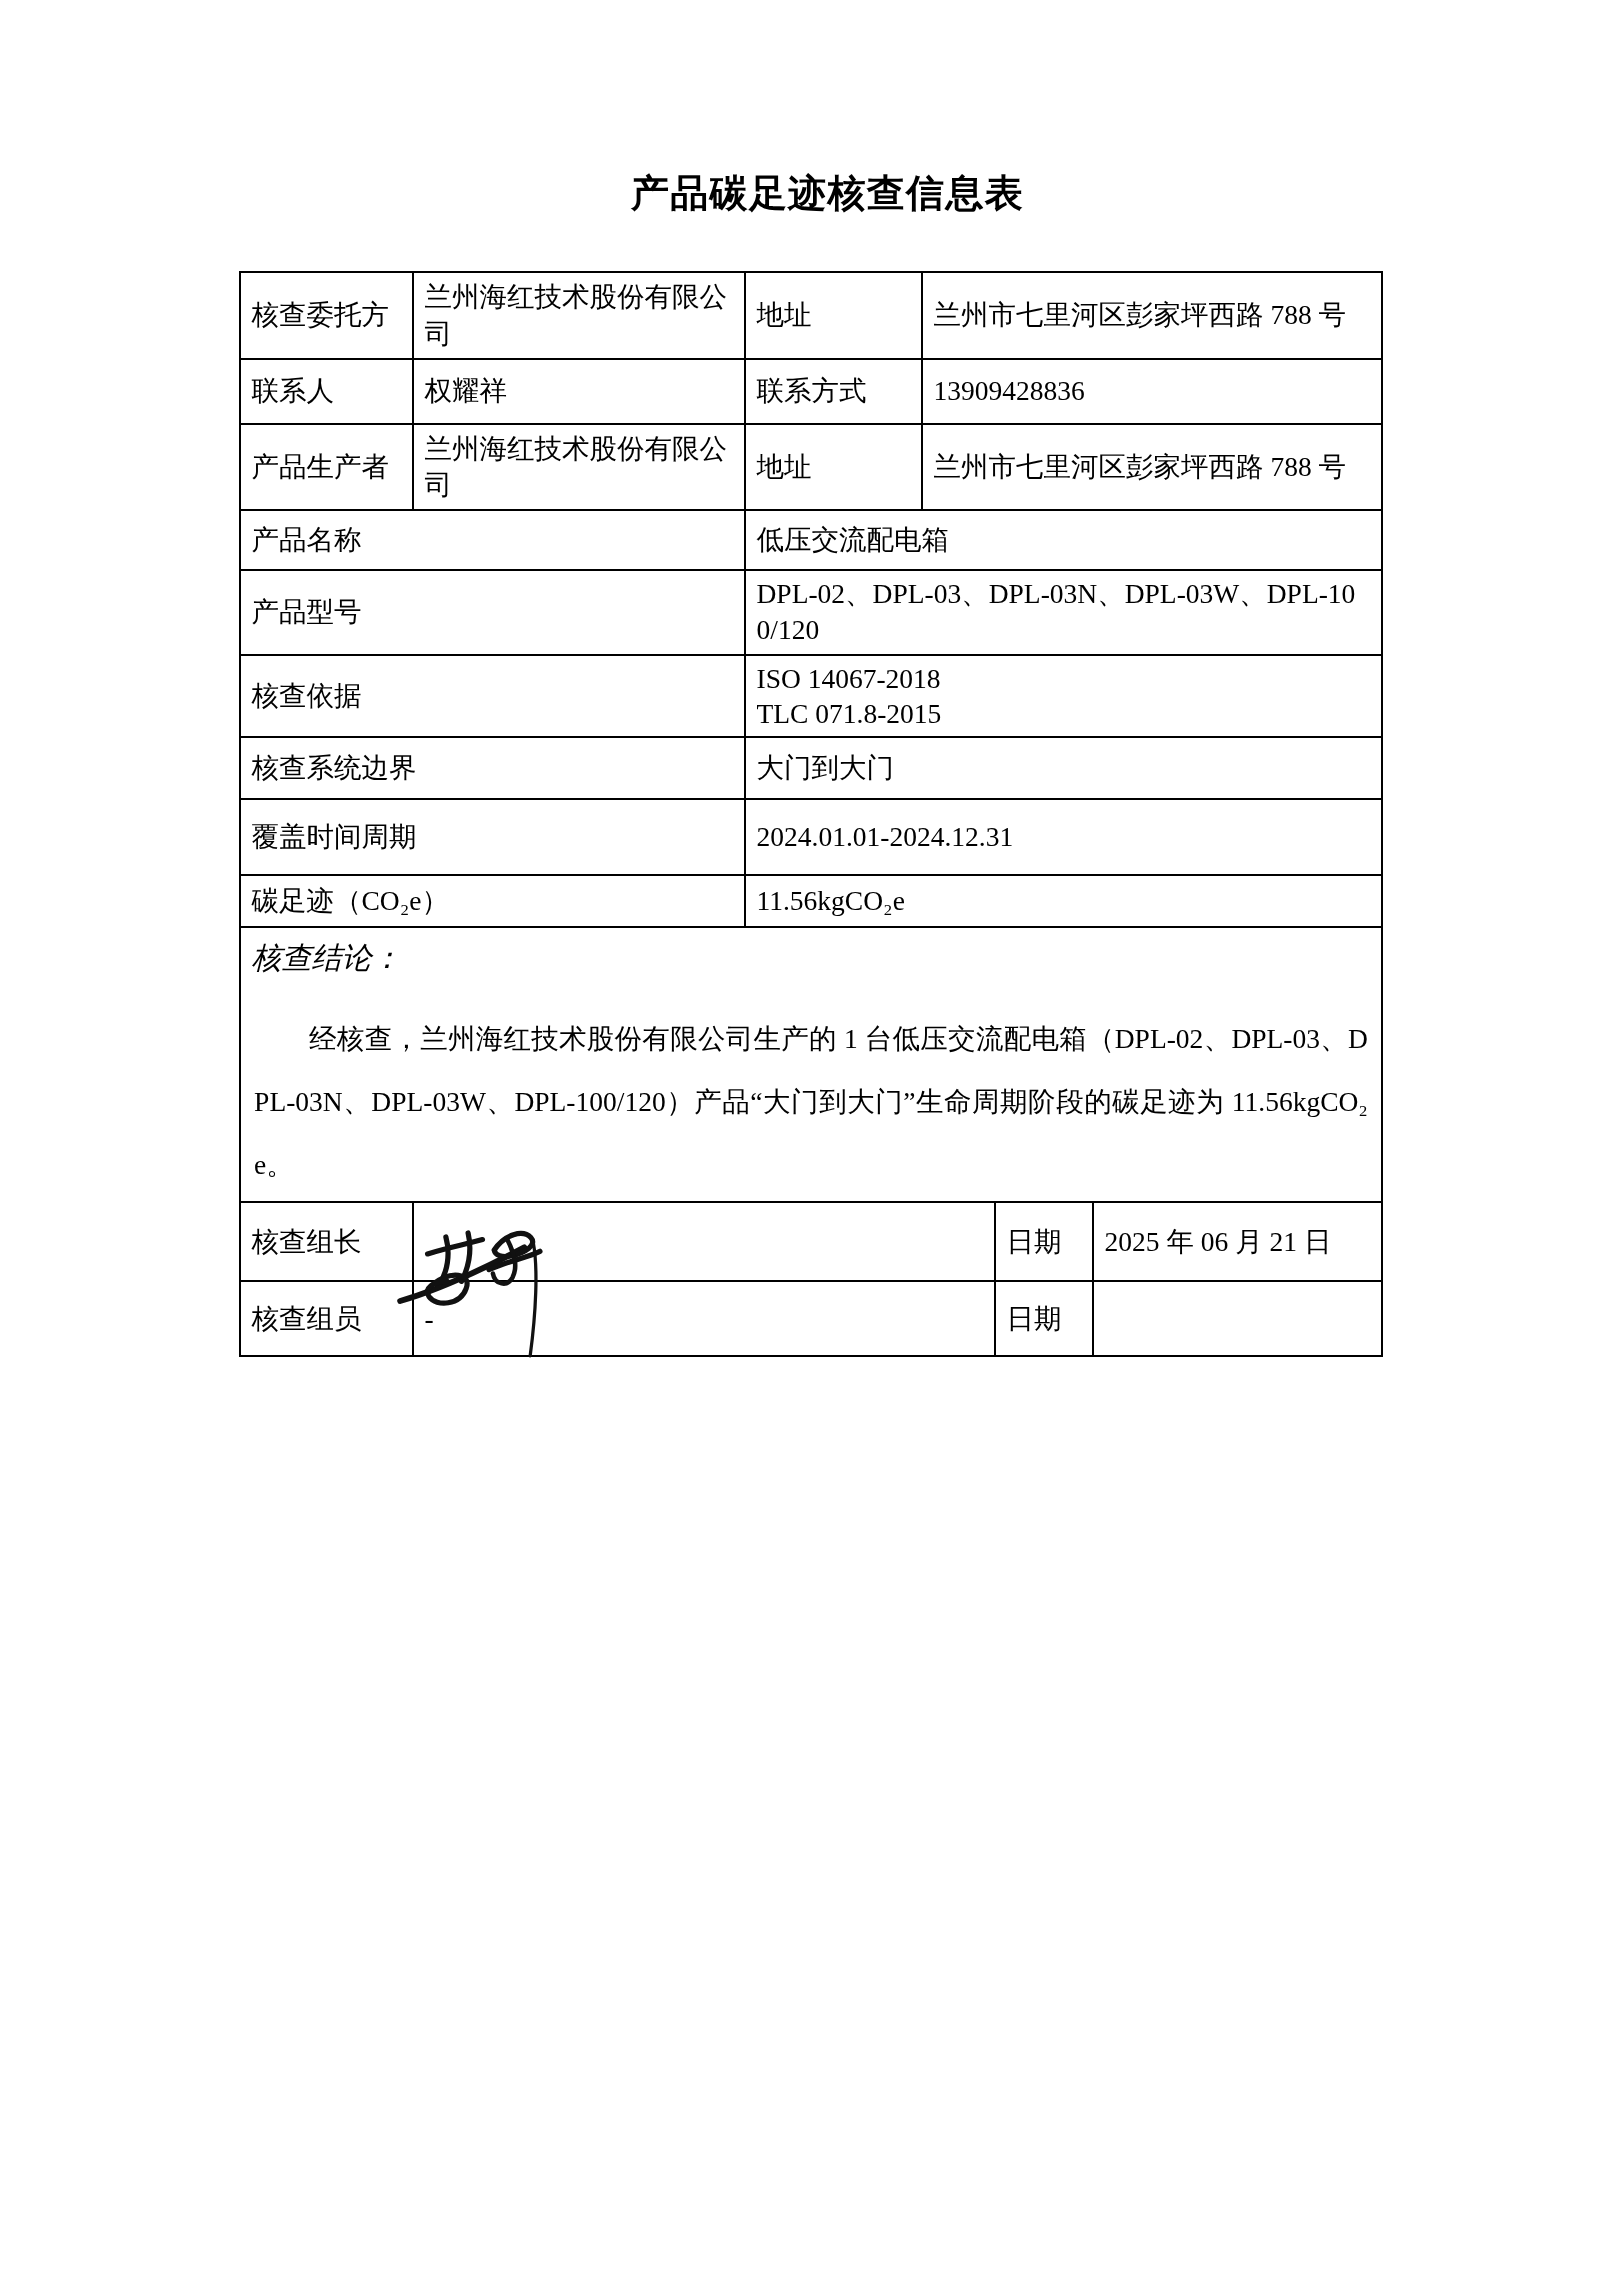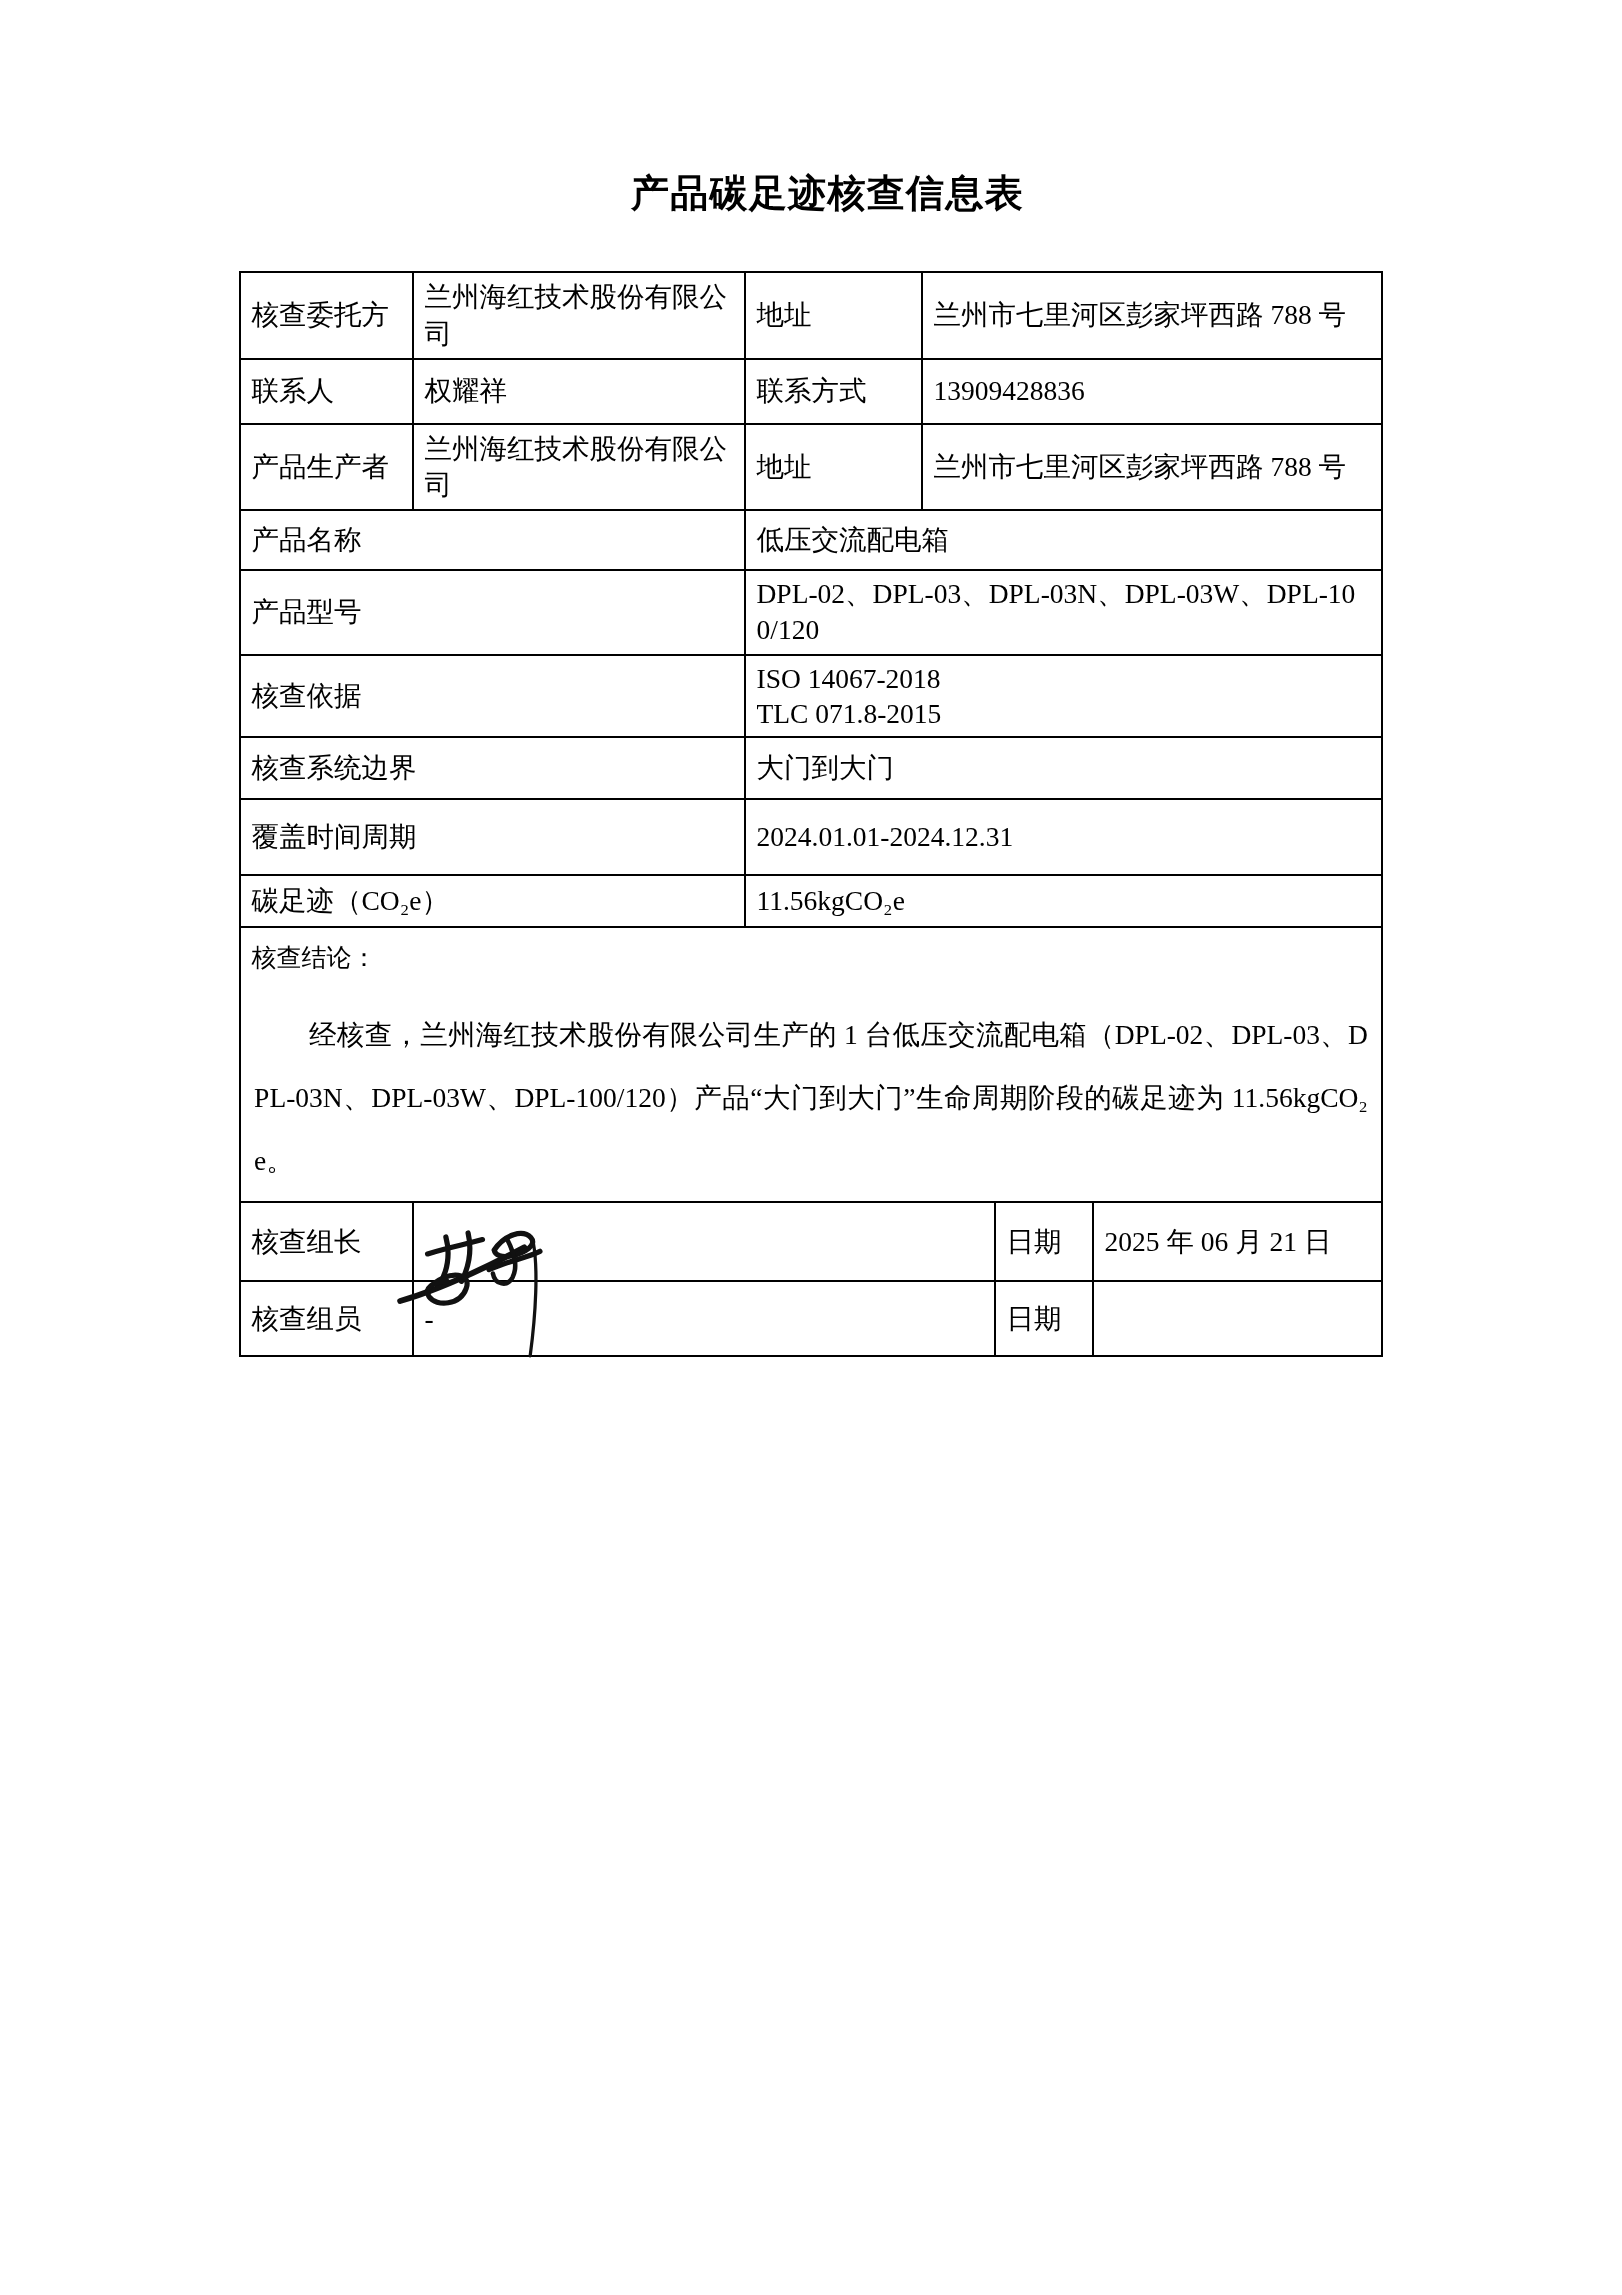--- a/index.html
+++ b/index.html
@@ -58,22 +58,23 @@
   tr.r9 { height: 62px; }
   tr.r10 { height: 52px; }
   tr.r11 { height: 275px; }
   tr.r12 { height: 79px; }
   tr.r13 { height: 75px; }
   td.conclusion-cell {
     vertical-align: top;
     padding: 15.7px 18.3px;
   }
   .conclusion-heading {
-    font-size: 25px;
+    font-size: 30px;
     margin: 3.9px 0 0 0;
+    font-style: italic;
   }
   .conclusion-body {
     font-size: 27.5px;
     line-height: 63px;
     text-align: justify;
     text-indent: 55px;
     margin: 29px 2.6px 0 2.6px;
   }
   .two-line div { line-height: 35px; }
   .sig-cell { position: relative; }

